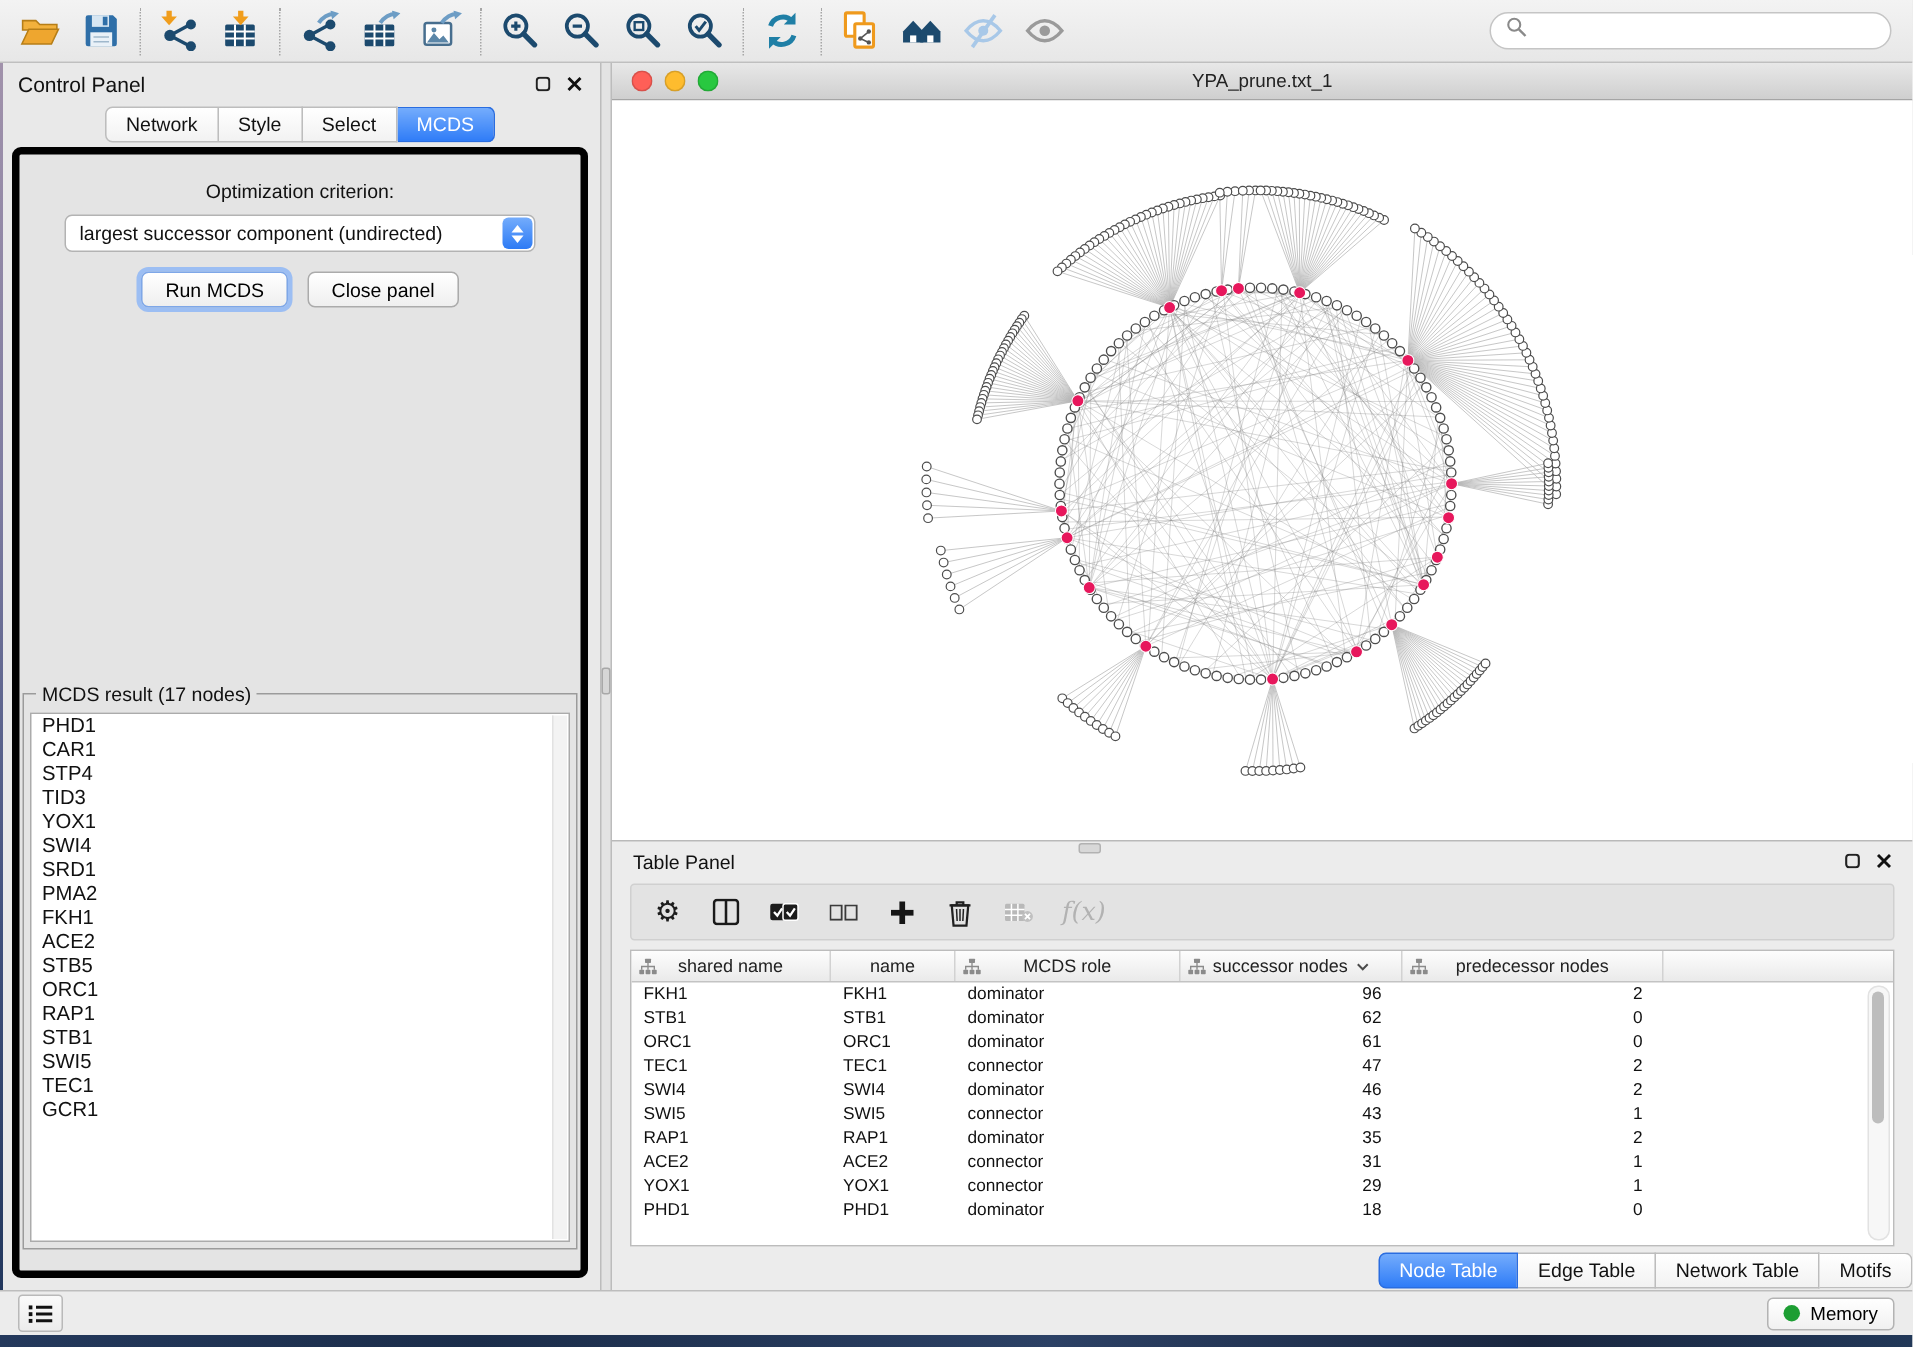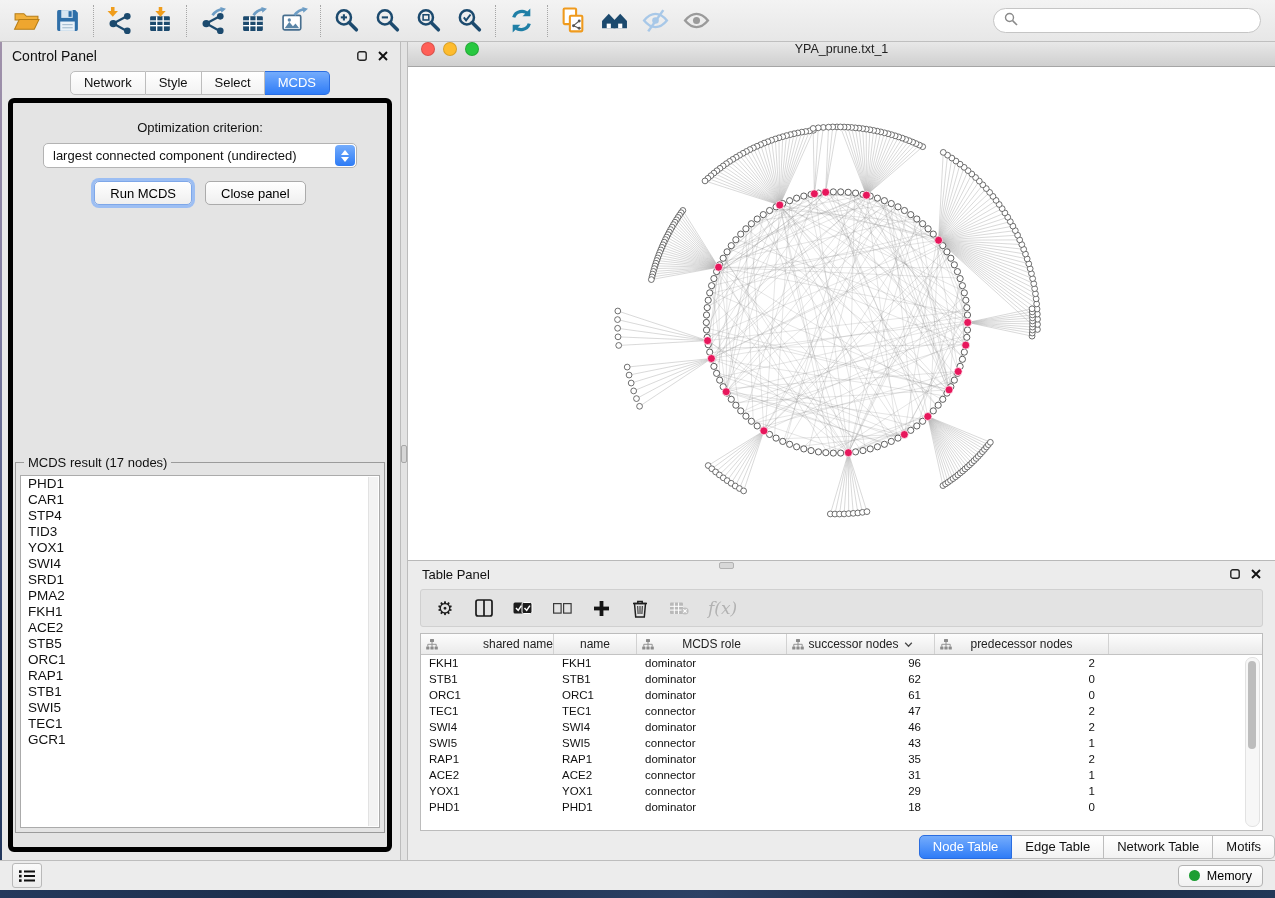--- a/index.html
+++ b/index.html
@@ -51,21 +51,21 @@
   .mcds-scroll{position:absolute;top:1px;bottom:1px;right:1px;width:9px;background:#f3f3f3;border-left:1px solid #e2e2e2}
   .mcds-item{font-size:13.5px;line-height:16px;padding-left:7px}
   .mcds-item:first-child{margin-top:2px}
 
   .v-splitter{width:6px;background:#e3e3e3;border-left:1px solid #bcbcbc;border-right:1px solid #bcbcbc;position:relative}
   .v-handle{position:absolute;top:403px;left:0;width:3.5px;height:16px;background:#d6d6d6;border:1px solid #a8a8a8;border-radius:2px}
 
   .right-col{flex:1;display:flex;flex-direction:column;min-width:0}
   .network-view{height:518px;display:flex;flex-direction:column;background:#fff}
   .nv-titlebar{height:24px;background:linear-gradient(#e8e8e8,#cfcfcf);border-bottom:1px solid #a5a5a5;
-               display:flex;position:relative;flex:none}
+               display:flex;align-items:center;position:relative;flex:none}
   .lights{display:flex;gap:8px;margin-left:13px;z-index:2}
   .light{width:12px;height:12px;border-radius:50%;border:0.5px solid rgba(0,0,0,.15)}
   .nv-title{position:absolute;left:0;right:0;text-align:center;font-size:12.5px;color:#222}
   .nv-canvas{flex:1;position:relative;background:#fff}
   svg.graph{position:absolute;left:0;top:0;width:100%;height:100%}
 
   
   .table-panel{height:300px;background:#ececec;border-top:1px solid #b9b9b9;box-sizing:border-box;position:relative}
   .tp-grab{position:absolute;left:311px;top:1px;width:13px;height:5px;background:#d8d8d8;border:1px solid #b2b2b2;border-radius:2px}
   .tp-header{height:26px;display:flex;align-items:center;padding:0 14px;font-size:13px}
@@ -284,21 +284,21 @@
     </div>
     <div class="cp-tabs" id="cp-tabs">
         <button class="seg-btn">Network</button>
         <button class="seg-btn">Style</button>
         <button class="seg-btn">Select</button>
         <button class="seg-btn active">MCDS</button>
       </div>
     <div class="cp-content">
       <div class="opt-label">Optimization criterion:</div>
       <div class="select">
-        <span>largest connected component (undirected)</span>
+        <span>largest successor component (undirected)</span>
         <span class="stepper">
             <span class="tri-up"></span>
             <span class="tri-down"></span>
           </span>
       </div>
       <div class="btn-row">
         <button class="push-btn focus-ring">Run MCDS</button>
         <button class="push-btn">Close panel</button>
       </div>
       <div class="group-box">
@@ -1149,21 +1149,21 @@
               <circle cx="15" cy="9" r="3.6" fill="#c0c0c0"></circle>
               <path d="M13.3 7.3l3.4 3.4M16.7 7.3l-3.4 3.4" stroke="#fff" stroke-width="1.2"></path>
             </svg>
           </span>
           <span class="tp-tool">
             <span class="fx-glyph">f(x)</span>
           </span>
         </div>
       <div class="table-wrap">
         <div class="thead" id="thead">
-            <div class="th" style="width: 133px; justify-content: flex-end;">
+            <div class="th" style="width: 133px;">
               <svg class="hier" width="12" height="11" viewBox="0 0 12 11">
                 <g fill="#8b8b8b">
                   <rect x="4" y="0" width="4" height="3" rx="0.5"></rect>
                   <rect x="0.2" y="7.5" width="3.2" height="3" rx="0.5"></rect>
                   <rect x="4.4" y="7.5" width="3.2" height="3" rx="0.5"></rect>
                   <rect x="8.6" y="7.5" width="3.2" height="3" rx="0.5"></rect>
                 </g>
                 <path d="M6 3v2M1.8 7.5V5.3h8.4v2.2M6 5.3v2.2" stroke="#8b8b8b" fill="none" stroke-width="0.9"></path>
               </svg>
               <span>shared name</span>

